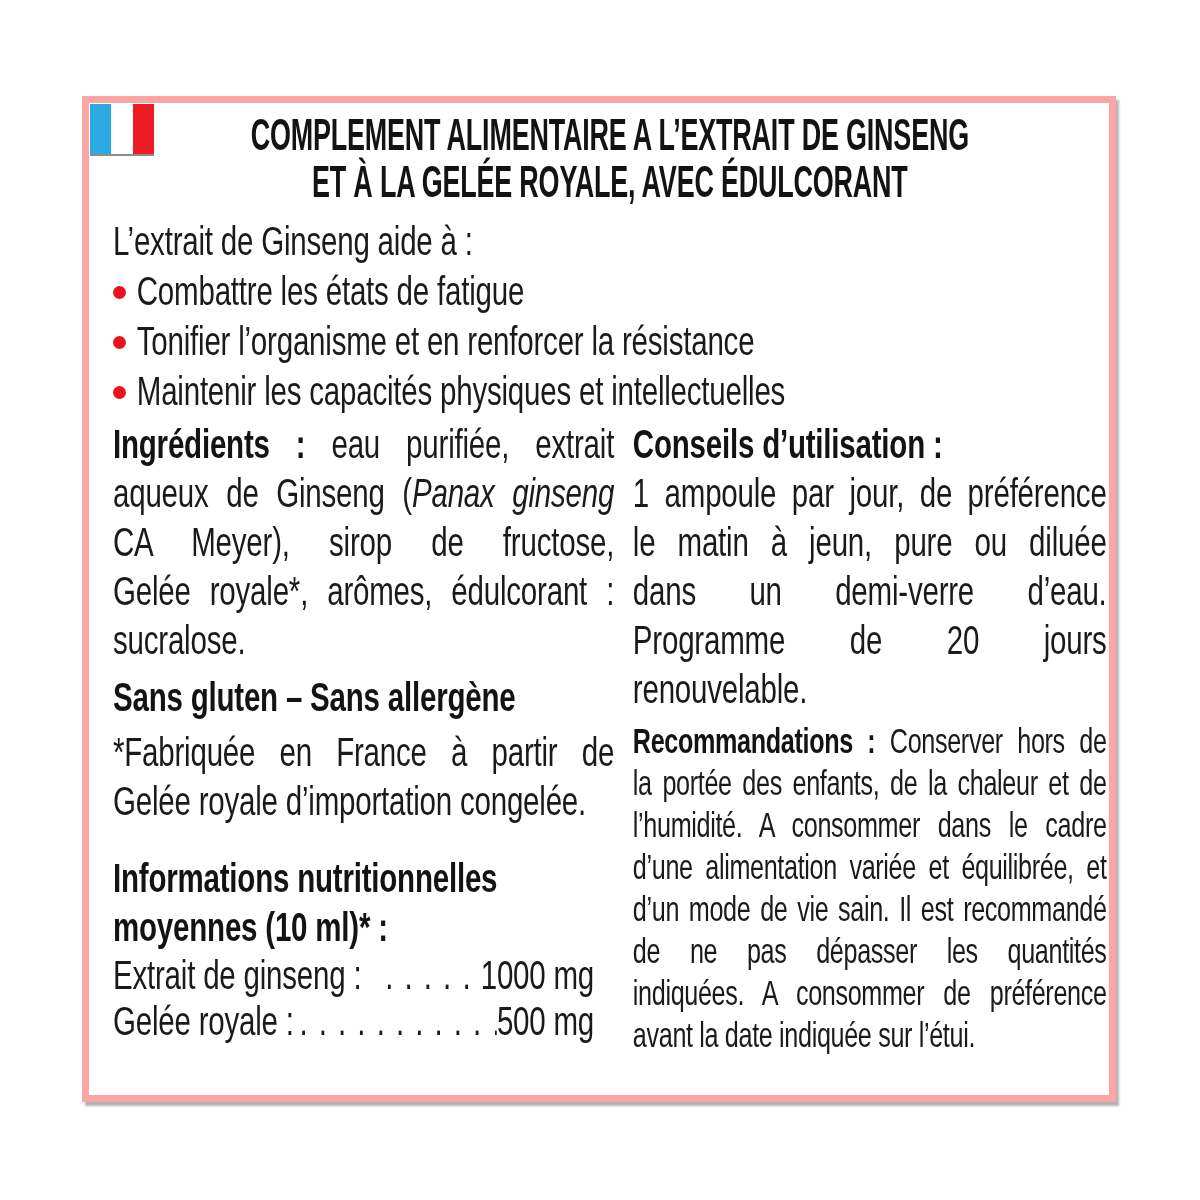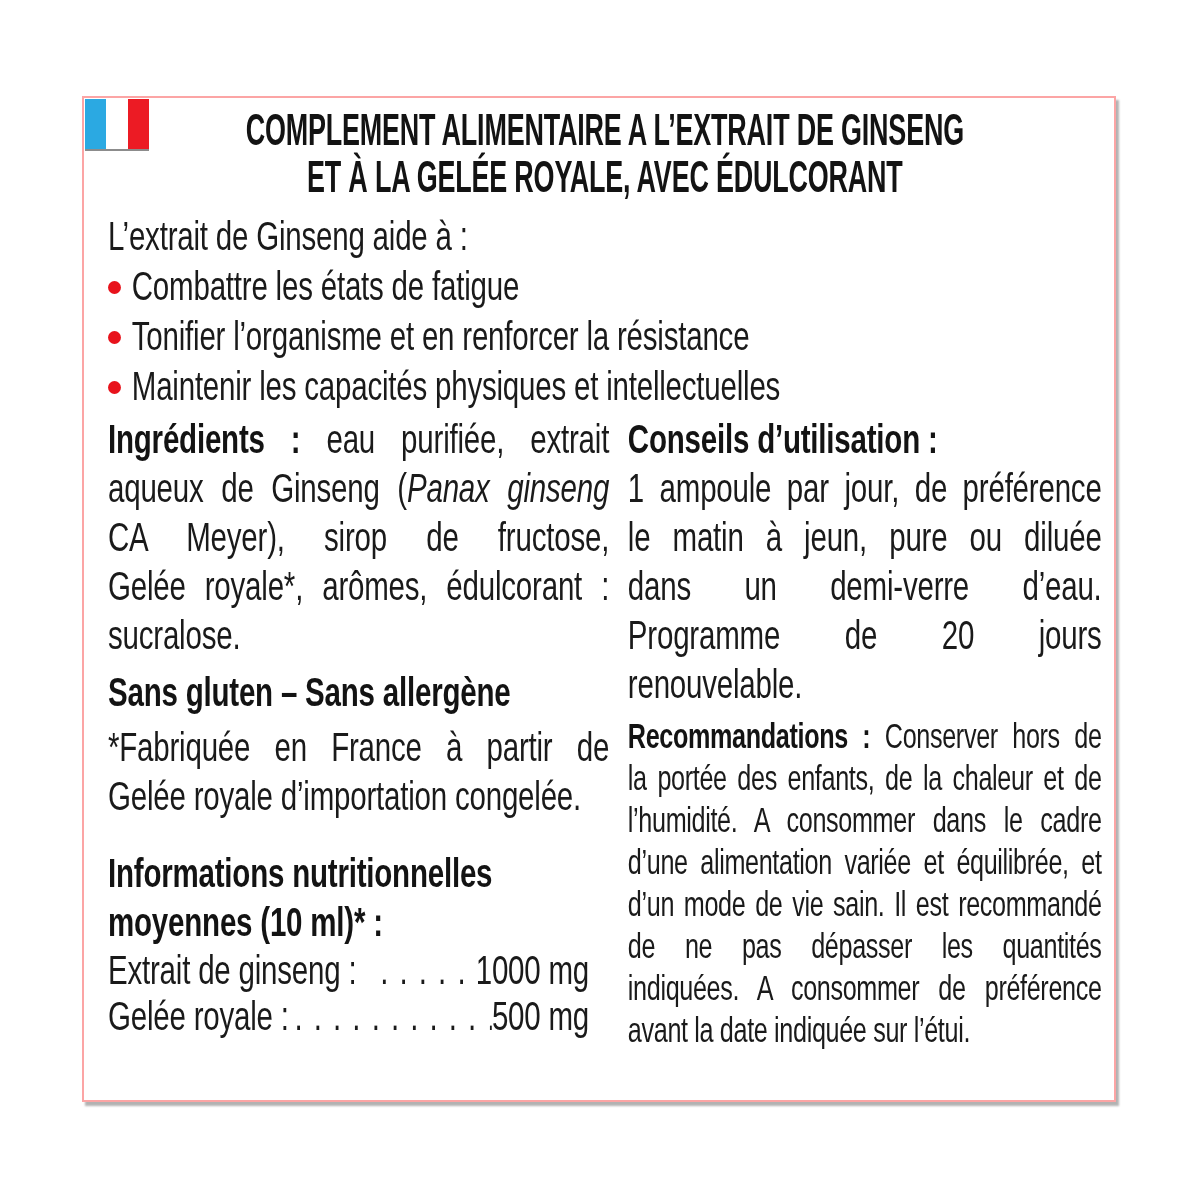--- a/index.html
+++ b/index.html
@@ -1,21 +1,21 @@
 <!DOCTYPE html>
 <html><head>
 <meta charset="utf-8">
 <style>
   * { margin:0; padding:0; box-sizing:border-box; }
   html,body { width:1200px; height:1200px; background:#ffffff; }
   body { font-family:"Liberation Sans", sans-serif; color:#1a1a1a; position:relative; overflow:hidden; }
 
   .label {
     position:absolute; left:82px; top:96px; width:1034px; height:1006px;
-    background:#ffffff; border:2px solid #fca5a5;
+    background:#ffffff; border:7px solid #fca5a5;
     box-shadow:3px 4px 2px rgba(0,0,0,0.30);
   }
 
   
   .flag { position:absolute; left:1px; top:1px; width:64px; height:50px; display:flex; box-shadow:0 2px 0 rgba(0,0,0,0.45); }
   .flag .stripe { flex:1; }
   .flag .blue  { background:#2BA9E2; }
   .flag .white { background:#ffffff; }
   .flag .red   { background:#EC1B24; }
 

